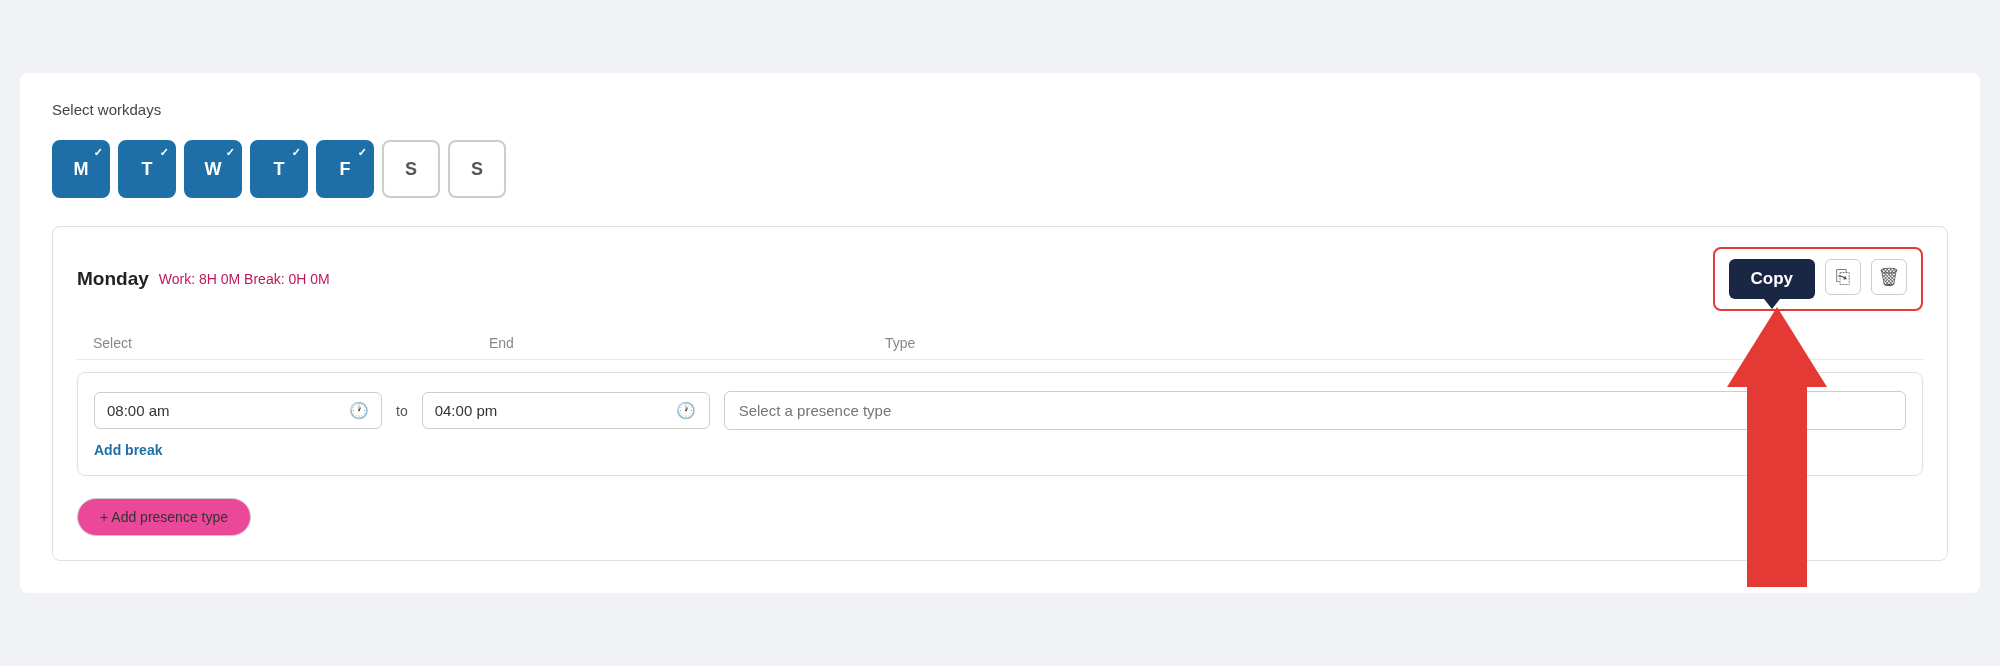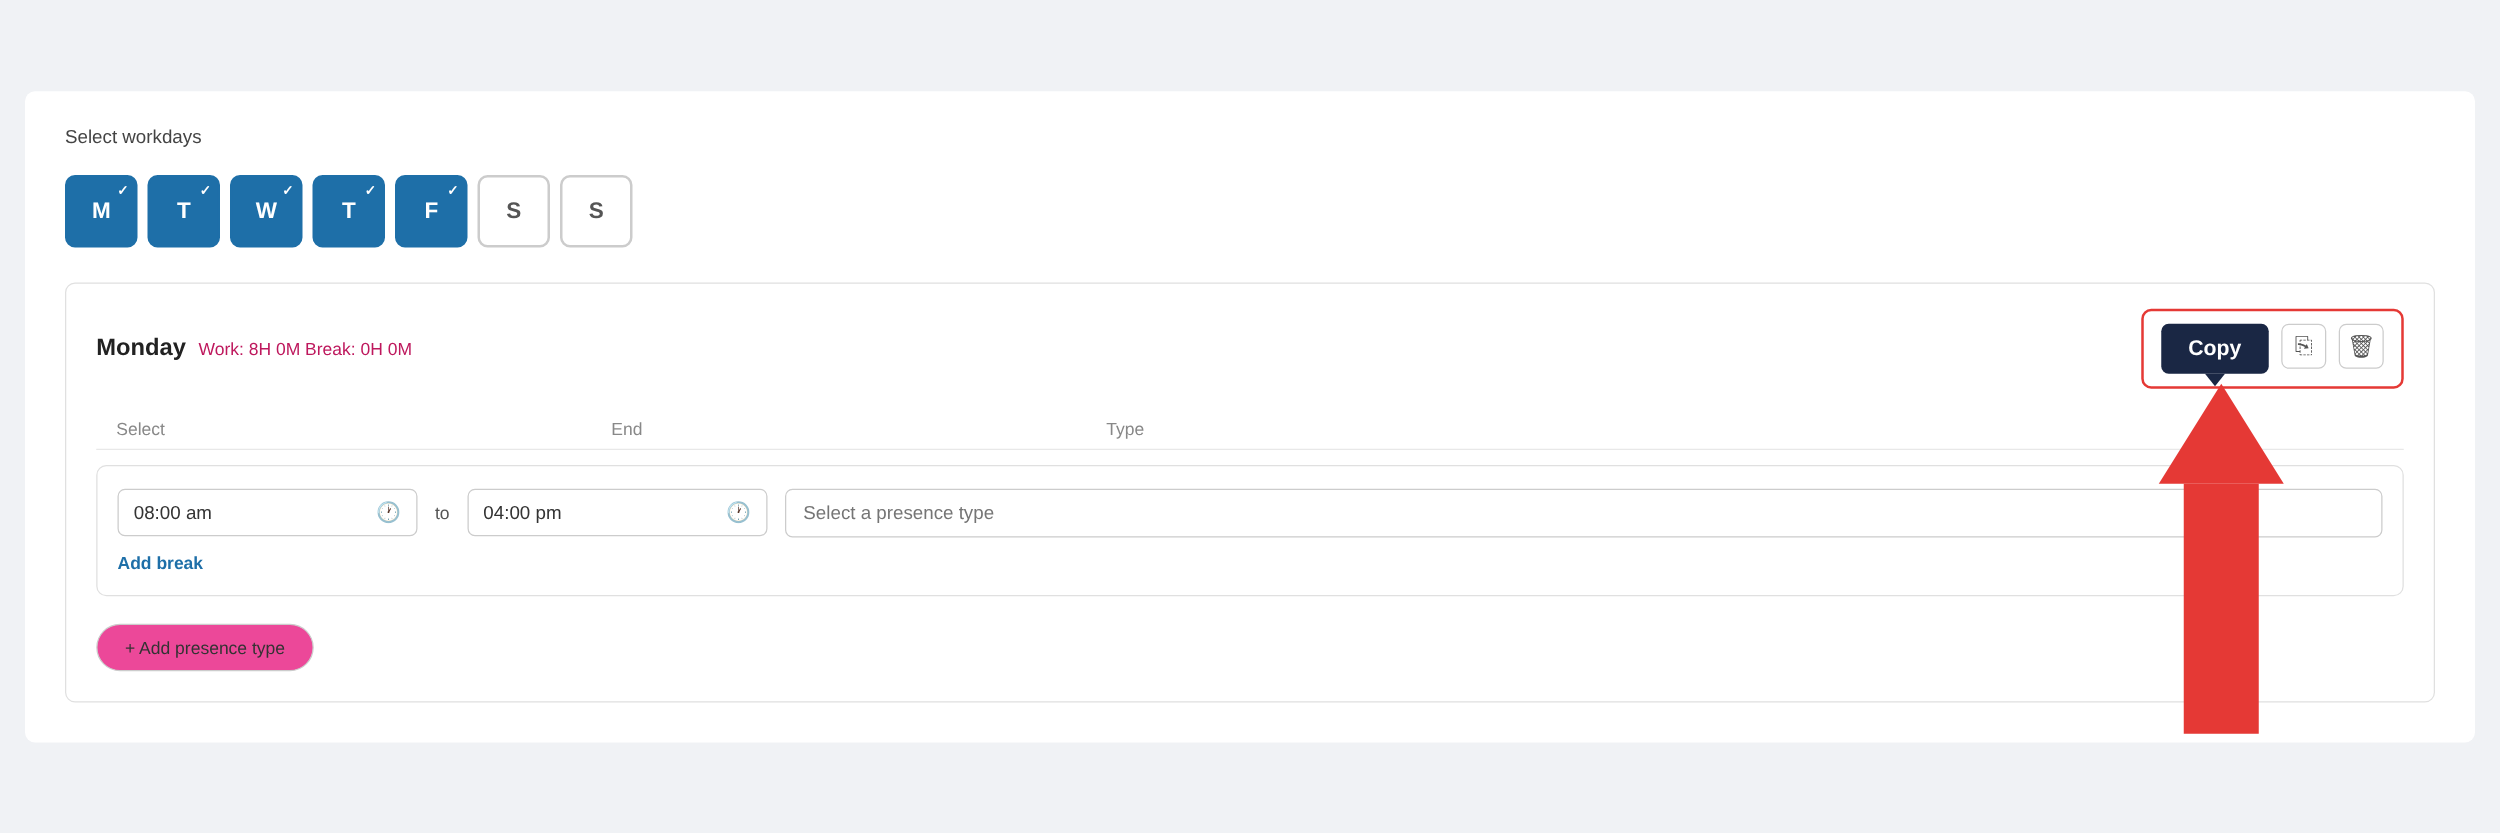--- a/index.html
+++ b/index.html
@@ -174,21 +174,21 @@
       align-items: center;
       gap: 14px;
     }
 
     .time-input-wrap {
       display: flex;
       align-items: center;
       border: 1.5px solid #ccc;
       border-radius: 6px;
       padding: 8px 12px;
-      width: 240px;
+      width: 288px;
       background: #fff;
     }
 
     .time-input-wrap input {
       border: none;
       outline: none;
       font-size: 15px;
       color: #333;
       width: 100%;
       background: transparent;

